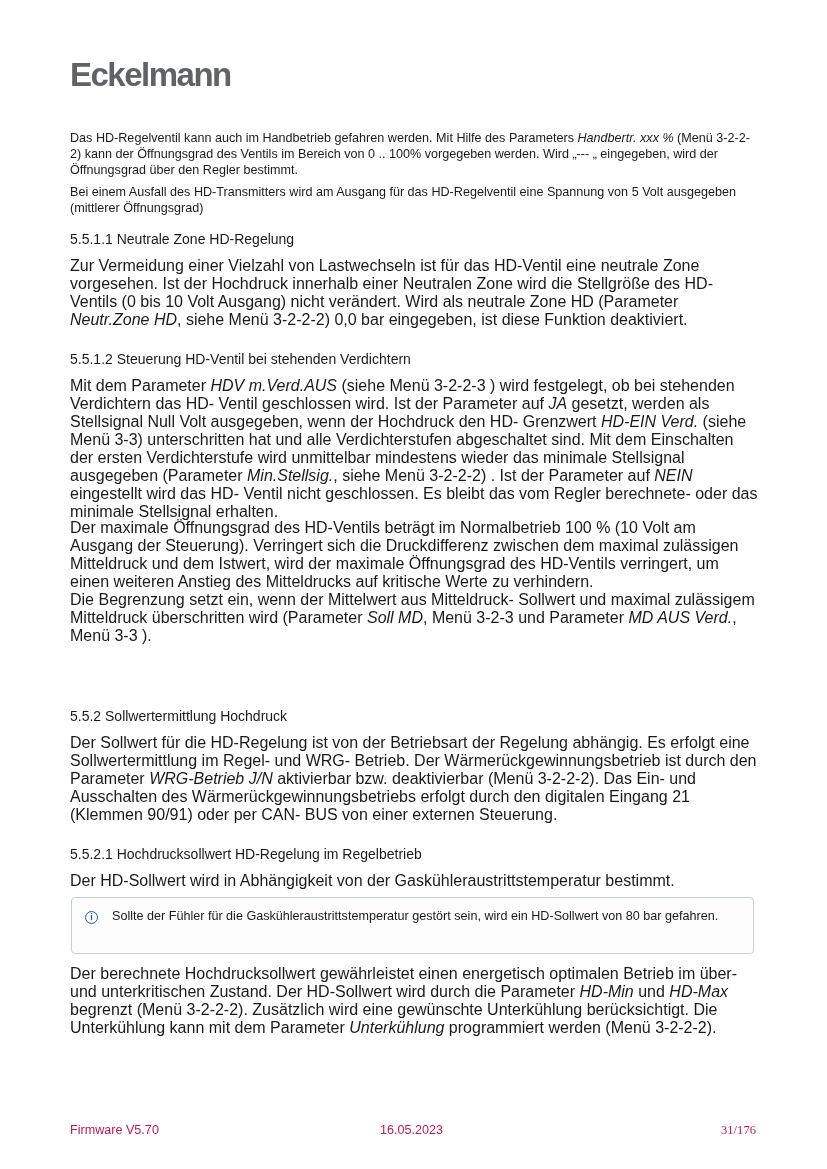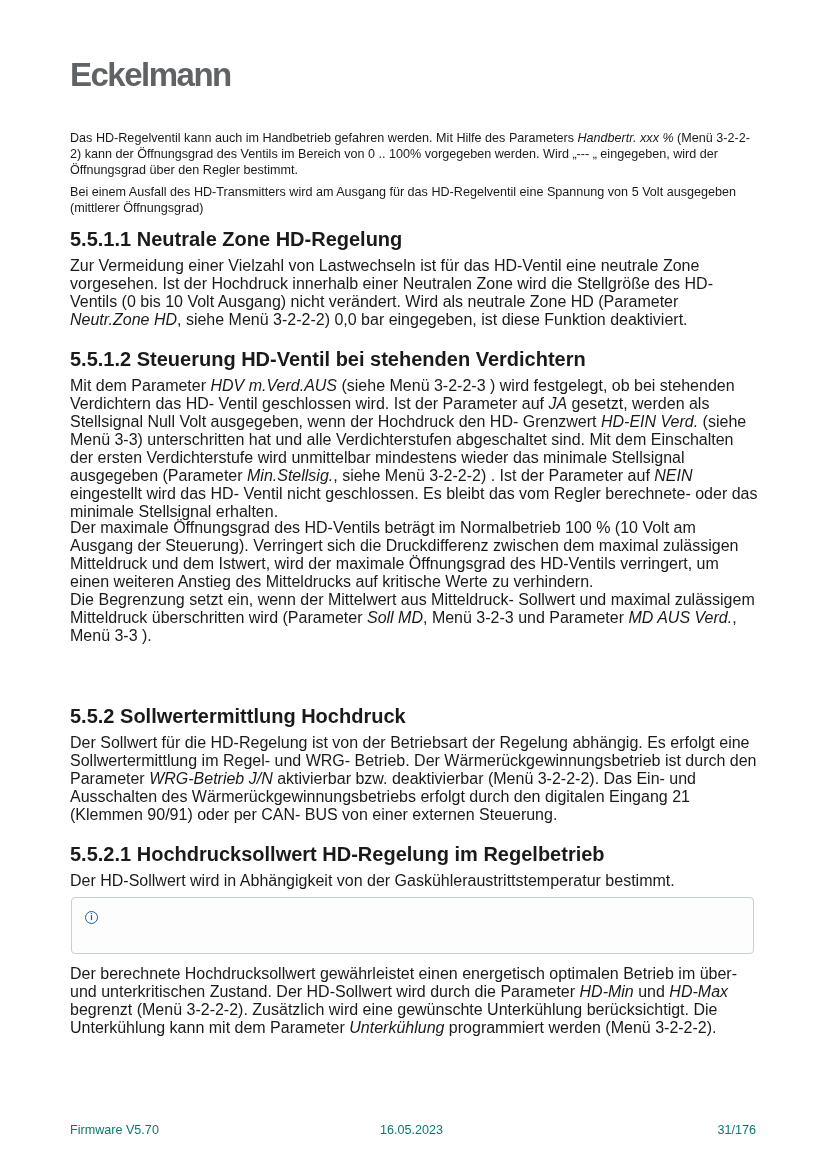--- a/index.html
+++ b/index.html
@@ -33,22 +33,22 @@
       width: 690px;
       font-size: 12.6px;
       line-height: 16.2px;
       margin-top: 17px;
     }
     p {
       margin: 0 0 5px 0;
     }
     p.nobottom { margin-bottom: 0; }
     h3 {
-      font-size: 20px;
-      font-weight: bold;
+      font-size: 14px;
+      font-weight: normal;
       margin: 0;
       line-height: 18px;
     }
     .sec { position: absolute; left: 70px; width: 690px; }
     .sec h3 { margin-bottom: 9px; }
     .note {
       position: absolute;
       left: 71px;
       top: 897px;
       width: 683px;
@@ -78,21 +78,21 @@
       left: 40px;
       top: 10px;
       width: 620px;
       font-size: 12.6px;
       line-height: 16.2px;
     }
     .footer {
       position: absolute;
       top: 1123px;
       font-size: 12.6px;
-      color: #0f766e;
+      color: #be185d;
     }
     em { font-style: italic; }
   </style>
 </head>
 <body>
 
 <div class="logo">Eckelmann</div>
 
 <div class="content">
   <p><span>Das HD-Regelventil kann auch im Handbetrieb gefahren werden. Mit Hilfe des Parameters </span><em>Handbertr. xxx %</em><span> (Menü 3-2-2-2) kann der Öffnungsgrad des Ventils im Bereich von 0 .. 100% vorgegeben werden. Wird „--- „ eingegeben, wird der Öffnungsgrad über den Regler bestimmt.</span></p>
@@ -119,21 +119,22 @@
   <p><span>Der Sollwert für die HD-Regelung ist von der Betriebsart der Regelung abhängig. Es erfolgt eine Sollwertermittlung im Regel- und WRG- Betrieb. Der Wärmerückgewinnungsbetrieb ist durch den Parameter </span><em>WRG-Betrieb J/N</em><span> aktivierbar bzw. deaktivierbar (Menü 3-2-2-2). Das Ein- und Ausschalten des Wärmerückgewinnungsbetriebs erfolgt durch den digitalen Eingang 21 (Klemmen 90/91) oder per CAN- BUS von einer externen Steuerung.</span></p>
 </div>
 
 <div class="sec" style="top:845px;">
   <h3>5.5.2.1  Hochdrucksollwert HD-Regelung im Regelbetrieb</h3>
   <p>Der HD-Sollwert wird in Abhängigkeit von der Gaskühleraustrittstemperatur bestimmt.</p>
 </div>
 
 <div class="note">
   <span class="note-icon">i</span>
+  <div class="note-text">Sollte der Fühler für die Gaskühleraustrittstemperatur gestört sein, wird ein HD-Sollwert von 80 bar gefahren.</div>
 </div>
 
 <div class="sec" style="top:965px;">
   <p><span>Der berechnete Hochdrucksollwert gewährleistet einen energetisch optimalen Betrieb im über- und unterkritischen Zustand. Der HD-Sollwert wird durch die Parameter </span><em>HD-Min</em><span> und </span><em>HD-Max</em><span> begrenzt (Menü 3-2-2-2). Zusätzlich wird eine gewünschte Unterkühlung berücksichtigt. Die Unterkühlung kann mit dem Parameter </span><em>Unterkühlung</em><span> programmiert werden (Menü 3-2-2-2).</span></p>
 </div>
 
 <div class="footer" style="left:70px;">Firmware V5.70</div>
 <div class="footer" style="left:380px;">16.05.2023</div>
-<div class="footer" style="right:71px;">31/176</div>
+<div class="footer" style="right:71px;font-family:Liberation Serif, serif;">31/176</div>
 
 </body></html>

